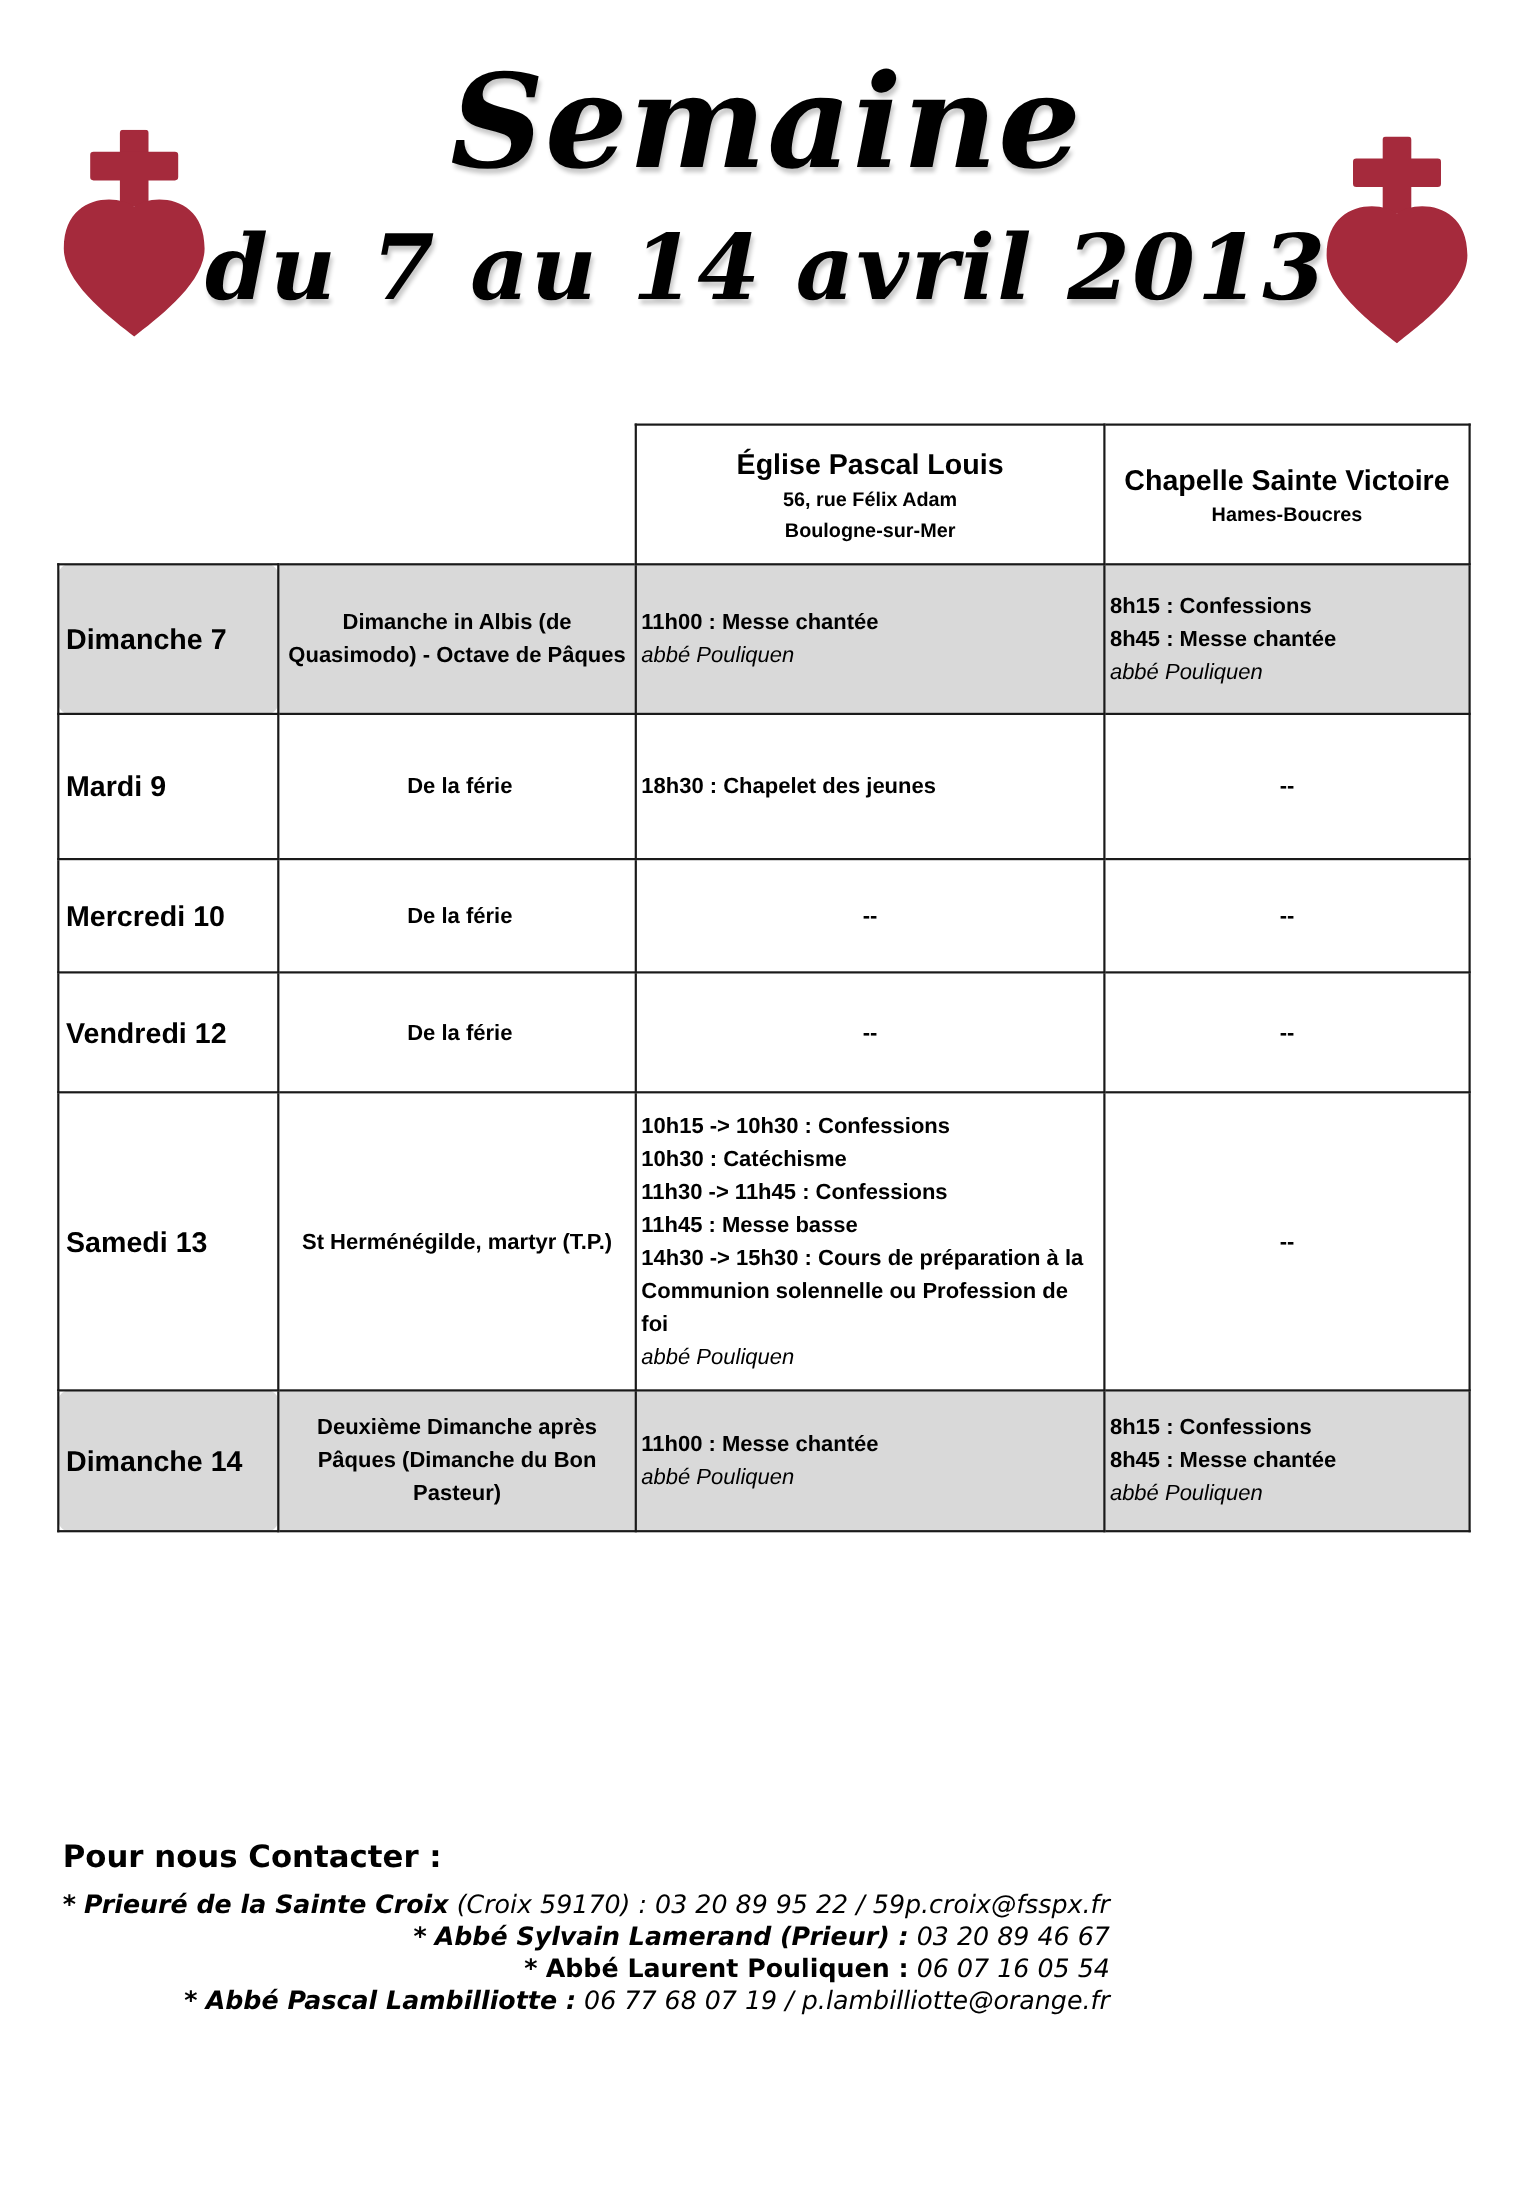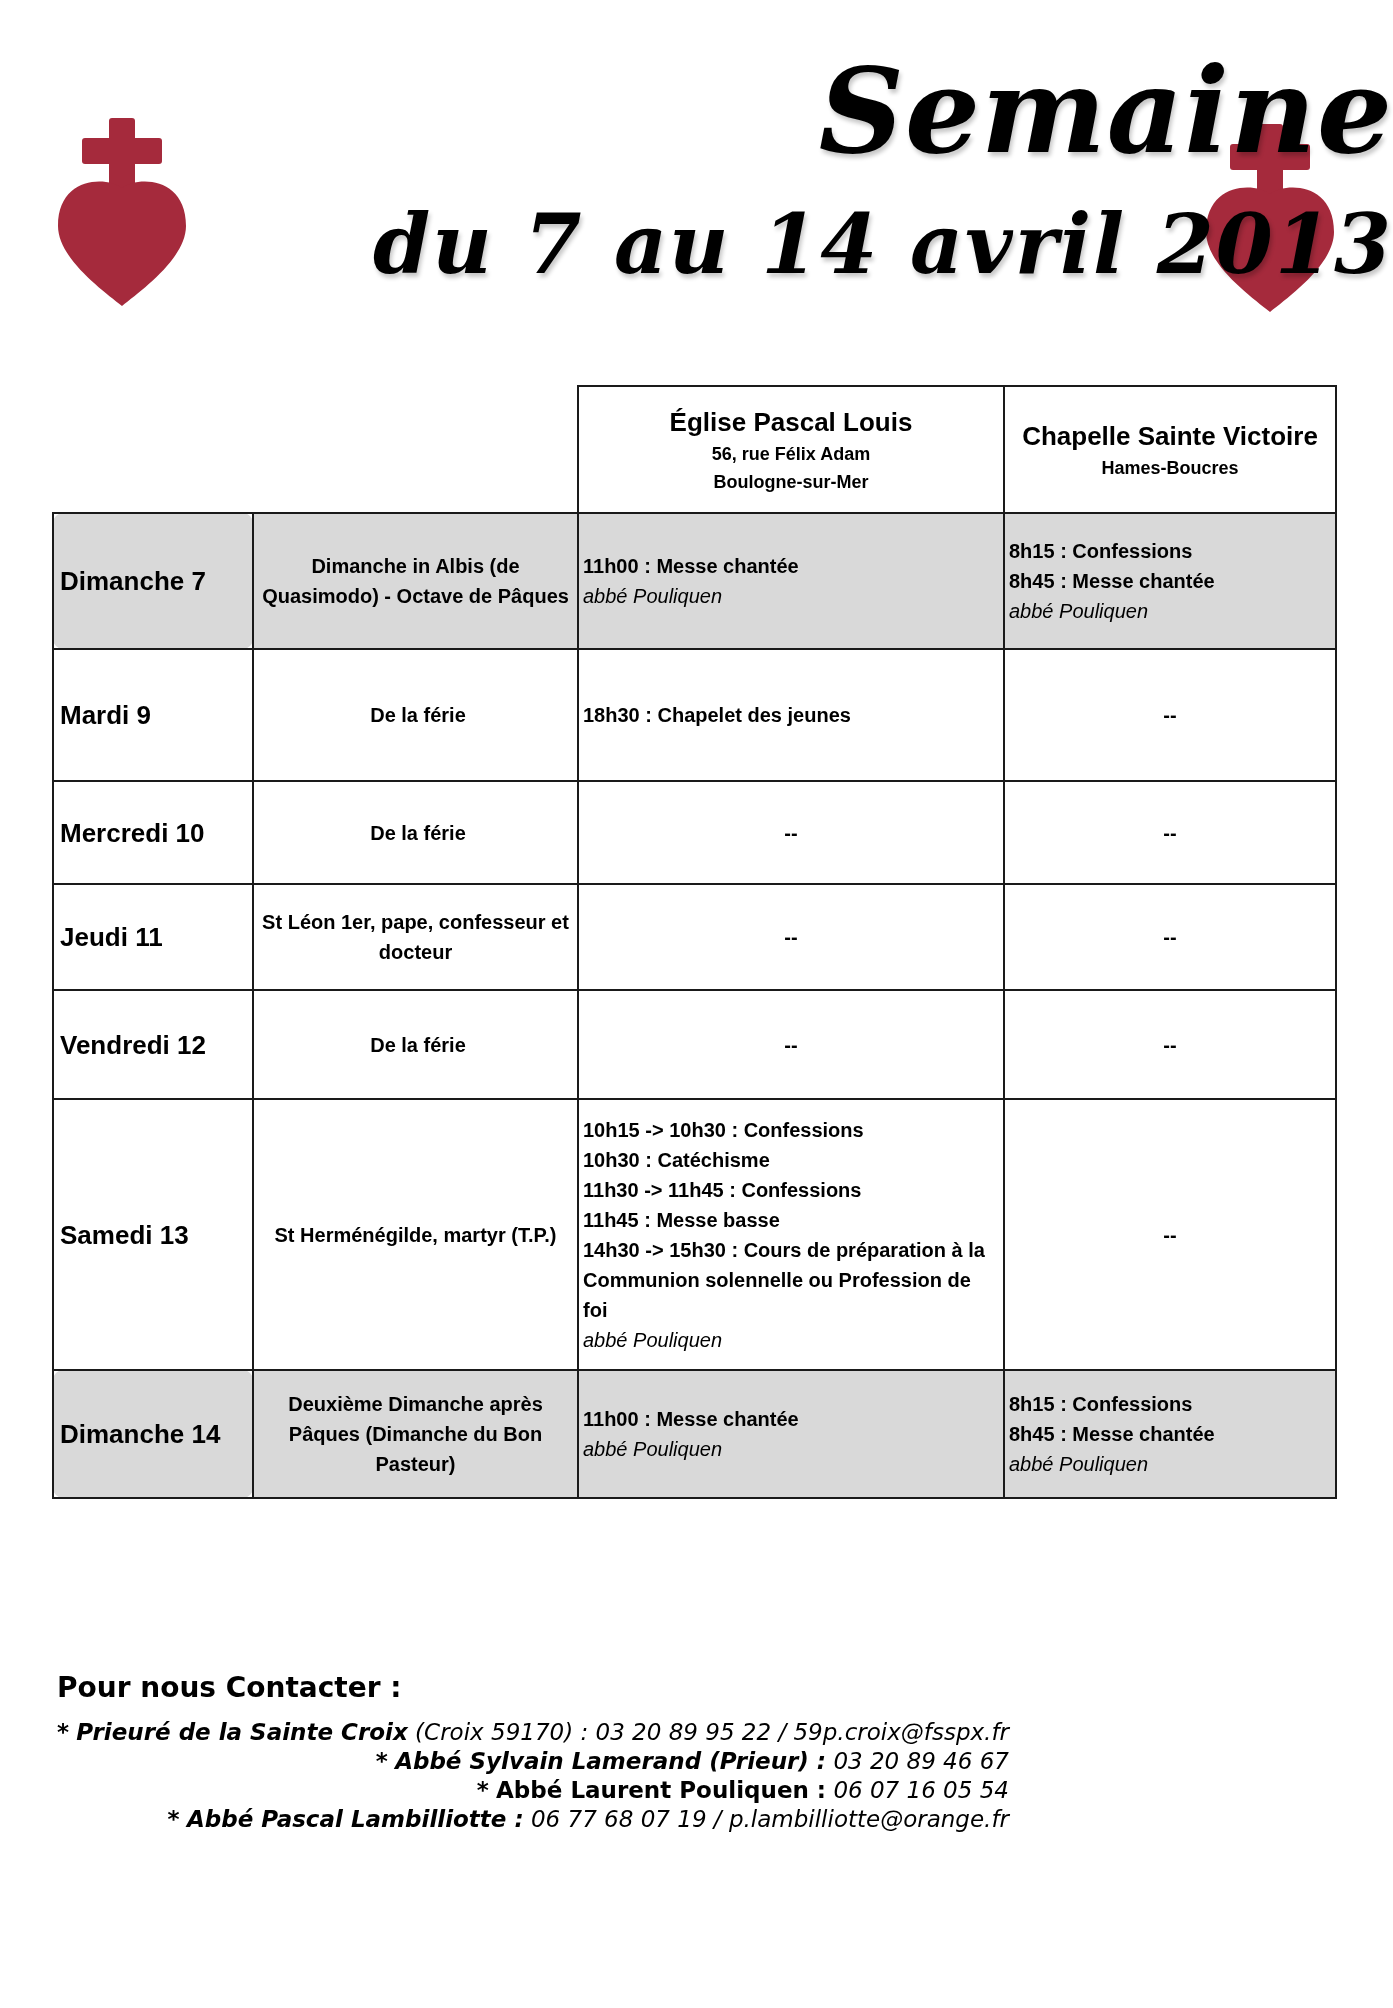--- a/index.html
+++ b/index.html
@@ -5,21 +5,21 @@
   html, body { margin: 0; padding: 0; background: #ffffff; }
   body {
     width: 1393px; height: 2008px; position: relative; overflow: hidden;
     font-family: "Liberation Sans", "DejaVu Sans", sans-serif; color: #000;
   }
   .heart { position: absolute; }
   .heart-left { left: 52px; top: 118px; width: 140px; height: 190px; }
   .heart-right { left: 1200px; top: 124px; width: 140px; height: 190px; }
 
   .title {
-    position: absolute; left: 0; width: 1393px; text-align: right;
+    position: absolute; left: 0; width: 1393px; text-align: center;
     font-family: "DejaVu Serif", "Liberation Serif", serif; font-weight: bold;
     color: #000; text-shadow: 2px 4px 4px rgba(0,0,0,0.22);
   }
   .title-main { top: 46px; font-size: 118px; line-height: 130px; letter-spacing: 1px; font-style: italic; }
   .title-sub { top: 196px; font-size: 82px; line-height: 96px; font-style: italic; letter-spacing: 2px; }
 
   table.sched {
     position: absolute; left: 52px; top: 385px; border-collapse: collapse;
     table-layout: fixed; width: 1283px;
     font-family: "Liberation Sans", "DejaVu Sans", sans-serif;
@@ -106,26 +106,20 @@
           <span class="line">18h30 :  Chapelet des jeunes</span>
         </td>
         <td class="dash">--</td>
       </tr>
       <tr style="height: 103px;">
         <td class="day">Mercredi 10</td>
         <td class="feast indent">De la férie</td>
         <td class="dash">--</td>
         <td class="dash">--</td>
       </tr>
-      <tr style="height: 106px;">
-        <td class="day">Jeudi 11</td>
-        <td class="feast">St Léon 1er, pape, confesseur et docteur</td>
-        <td class="dash">--</td>
-        <td class="dash">--</td>
-      </tr>
       <tr style="height: 109px;">
         <td class="day">Vendredi 12</td>
         <td class="feast indent">De la férie</td>
         <td class="dash">--</td>
         <td class="dash">--</td>
       </tr>
       <tr style="height: 271px;">
         <td class="day">Samedi 13</td>
         <td class="feast">St Herménégilde, martyr (T.P.)</td>
         <td class="">

